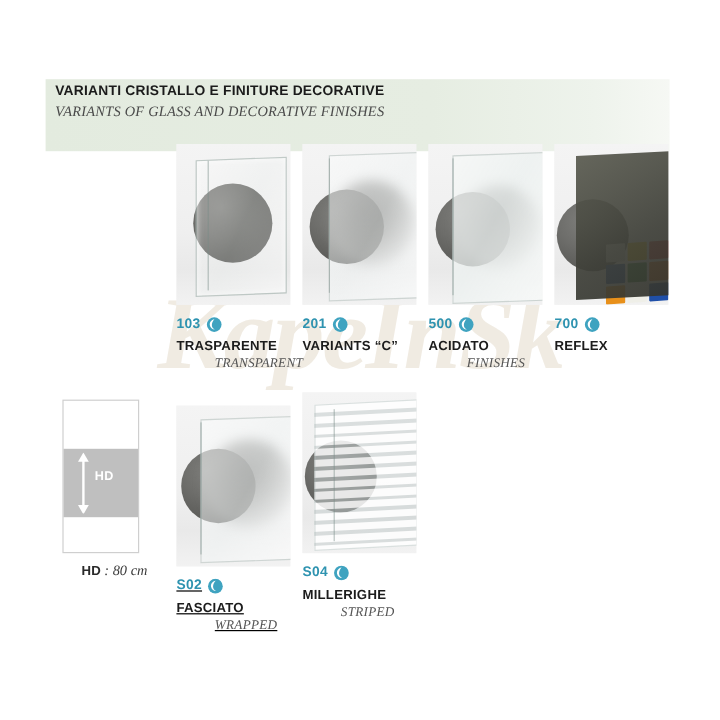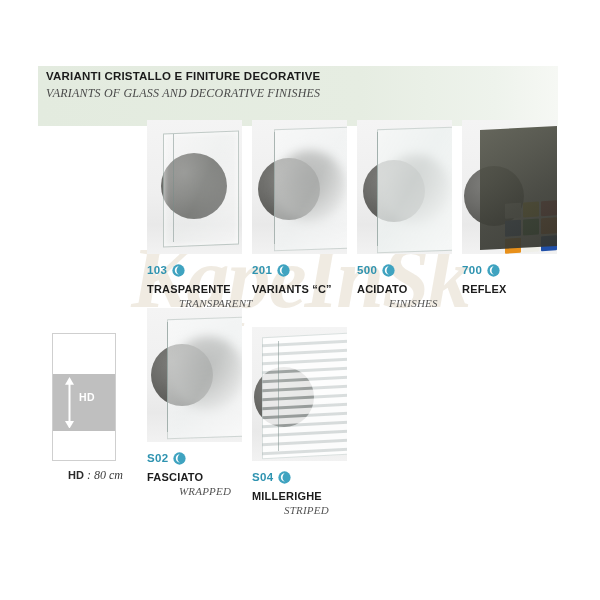--- a/index.html
+++ b/index.html
@@ -352,21 +352,21 @@
     <span class="code-num">700</span>
     <svg class="drop-icon" viewBox="0 0 14 14">
       <circle cx="7" cy="7" r="6.6" fill="#3fa3c0"></circle>
       <path d="M7.2 2.1 C4.3 2.6 2.6 4.9 3.1 7.6 C3.5 9.9 5.4 11.5 7.6 11.4 C5.9 10.6 4.9 9.1 4.9 7.3 C4.9 5.3 5.8 3.5 7.2 2.1 Z" fill="#ffffff"></path>
     </svg>
   </div>
   <div class="name-it">REFLEX</div>
   <div class="name-en"></div>
 </div>
 
-<div class="swatch-cell" style="left:147px; top:308px;">
+<div class="swatch-cell" style="left:147px; top:338px;text-decoration:underline;">
   <div class="swatch-img">
     <div class="photo-bg"></div>
     <div class="sphere" style="left:4px; top:36px; width:62px; height:62px;"></div>
     <div class="blurred-sphere" style="left:24px; top:28px; width:74px; height:74px;"></div>
     <div class="glass-frost" style="left:20px; top:10px; width:76px; height:118px; background:linear-gradient(120deg, rgba(250,251,251,0.62) 0%, rgba(241,245,245,0.5) 50%, rgba(253,253,253,0.66) 100%);"></div>
     <div class="glass-edge" style="left:20px; top:14px; width:1px; height:110px;"></div>
   </div>
   <div class="code-row">
     <span class="code-num">S02</span>
     <svg class="drop-icon" viewBox="0 0 14 14">

